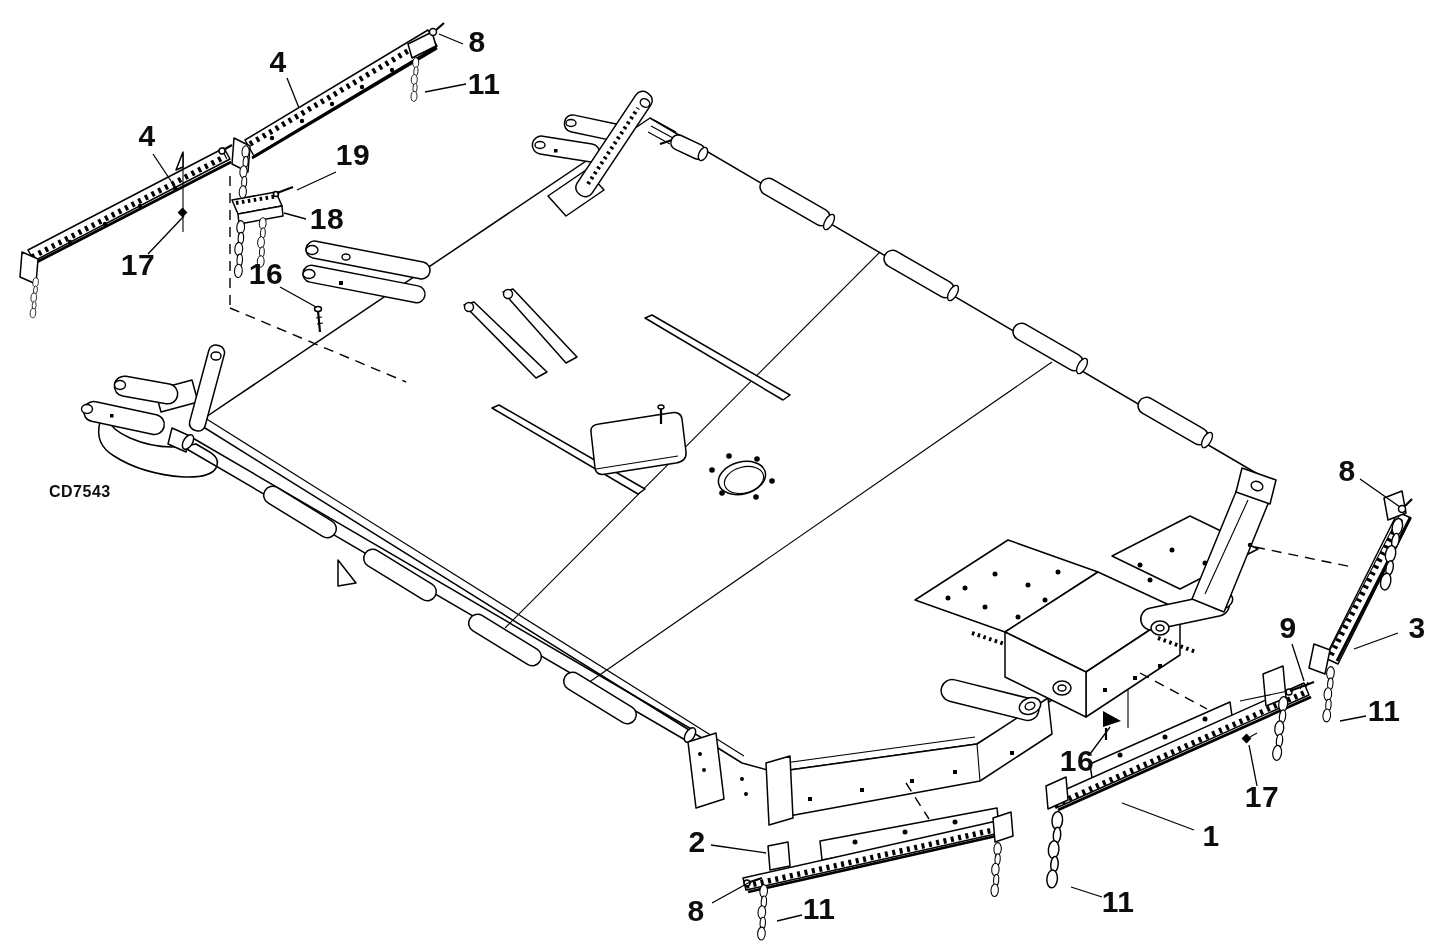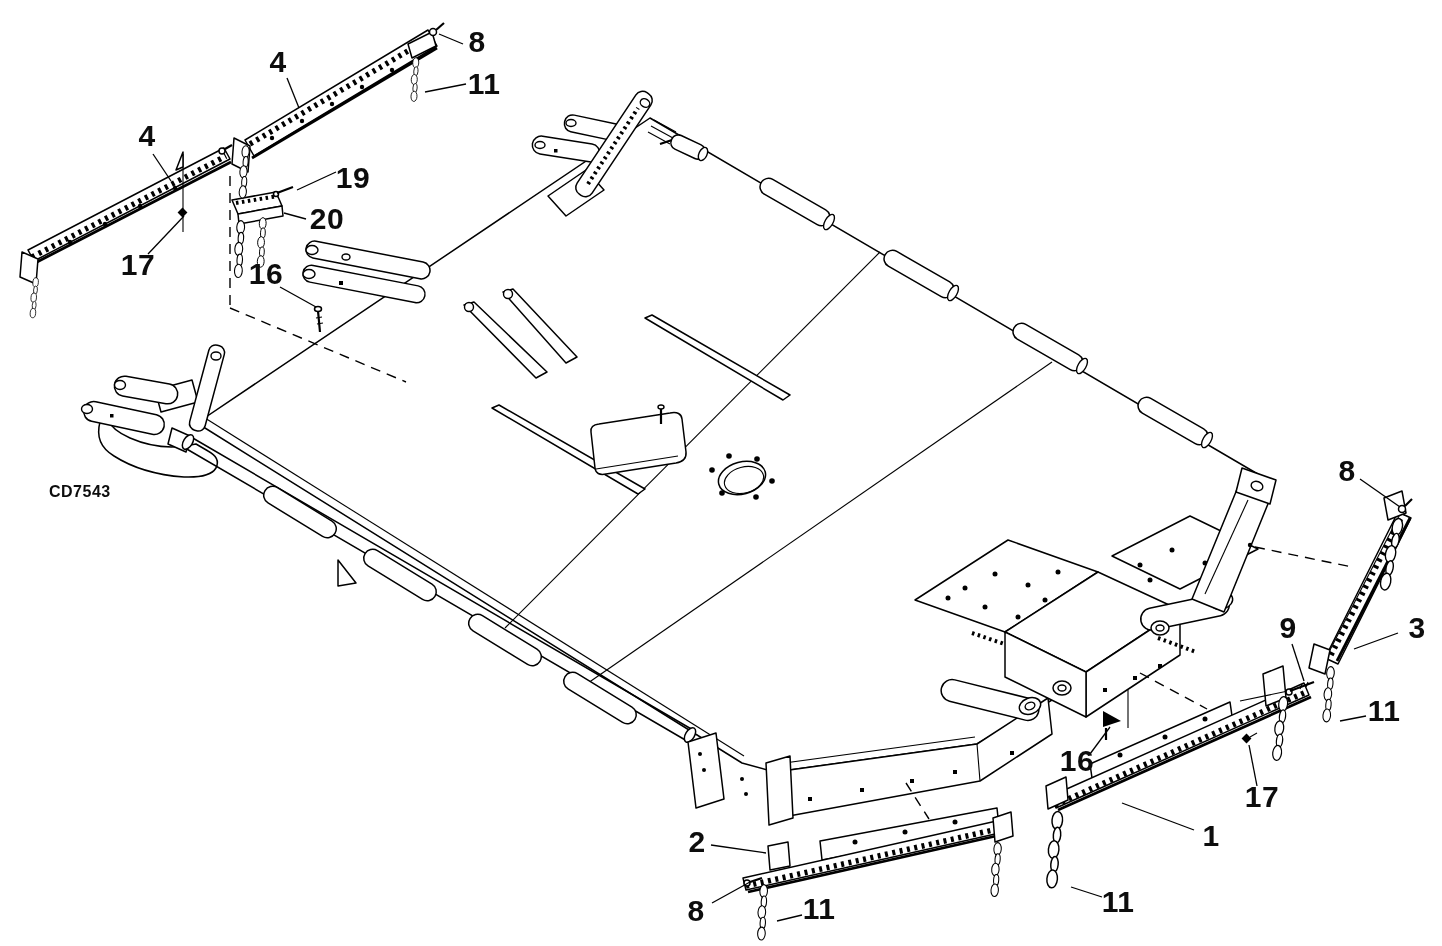--- a/index.html
+++ b/index.html
@@ -348,22 +348,22 @@
     <path class="ldr" d="M712,903 L750,882"></path>
     <path class="ldr" d="M802,915 L777,921"></path>
   </g>
 </svg>
 
 <div class="labels">
       <span class="callout" style="left: 278px; top: 62px;">4</span>
       <span class="callout" style="left: 477px; top: 42px;">8</span>
       <span class="callout" style="left: 484px; top: 84px;">11</span>
       <span class="callout" style="left: 147px; top: 136px;">4</span>
-      <span class="callout" style="left: 353px; top: 178px;">19</span>
-      <span class="callout" style="left: 327px; top: 219px;">20</span>
+      <span class="callout" style="left: 353px; top: 155px;">19</span>
+      <span class="callout" style="left: 327px; top: 219px;">18</span>
       <span class="callout" style="left: 138px; top: 265px;">17</span>
       <span class="callout" style="left: 266px; top: 274px;">16</span>
       <span class="callout" style="left: 1347px; top: 471px;">8</span>
       <span class="callout" style="left: 1417px; top: 628px;">3</span>
       <span class="callout" style="left: 1288px; top: 628px;">9</span>
       <span class="callout" style="left: 1384px; top: 711px;">11</span>
       <span class="callout" style="left: 1077px; top: 761px;">16</span>
       <span class="callout" style="left: 1262px; top: 797px;">17</span>
       <span class="callout" style="left: 1211px; top: 836px;">1</span>
       <span class="callout" style="left: 1118px; top: 902px;">11</span>

